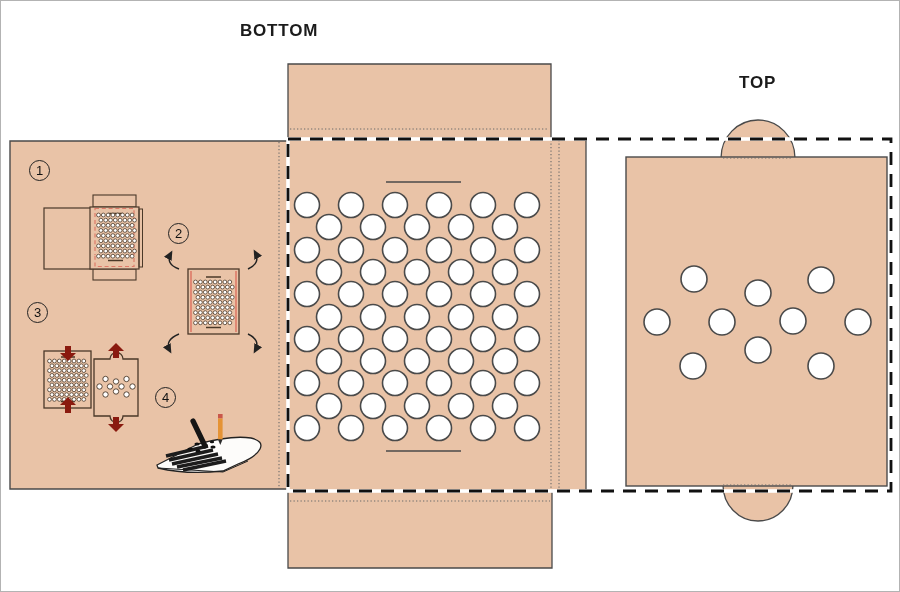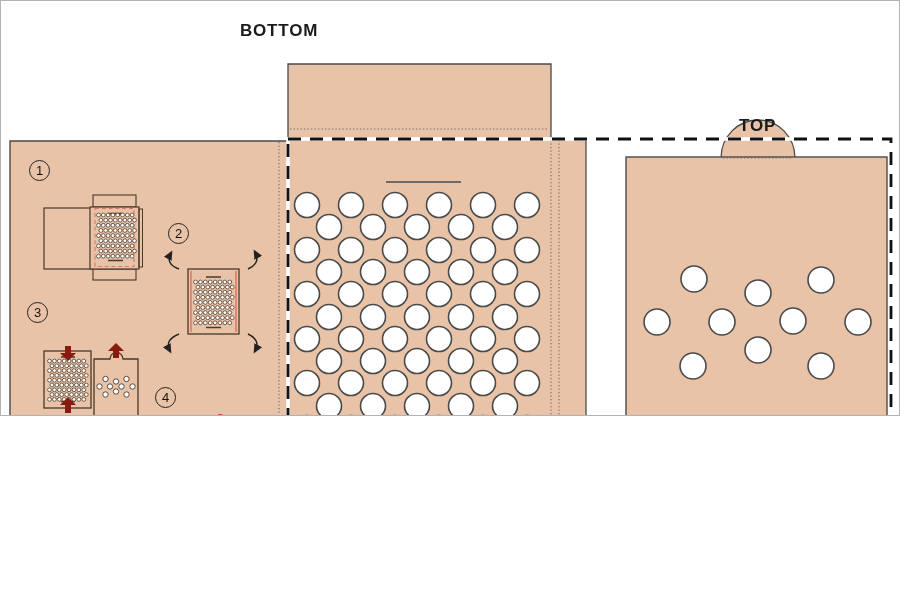--- a/index.html
+++ b/index.html
@@ -1,27 +1,27 @@
 <!DOCTYPE html>
 <html><head>
 <meta charset="utf-8">
 <style>
   html,body{margin:0;padding:0;background:#fff;}
   .stage{
-    position:relative;width:900px;height:416px;background:#ffffff;
+    position:relative;width:900px;height:592px;background:#ffffff;
     border:1px solid #b3b3b3;box-sizing:border-box;overflow:hidden;
     font-family:"Liberation Sans", sans-serif;
   }
   .stage svg{position:absolute;left:0;top:0;}
   .big-label{
     position:absolute;font-size:17px;font-weight:700;letter-spacing:.8px;
     color:#1b1b1b;white-space:nowrap;
   }
   .label-bottom{left:239px;top:20px;}
-  .label-top{left:738px;top:72px;margin-top:43px;}
+  .label-top{left:738px;top:72px;}
   .badge{
     position:absolute;width:19px;height:19px;border:1.6px solid #222;
     border-radius:50%;text-align:center;line-height:19px;font-size:13px;
     color:#111;background:transparent;
   }
   .badge1{left:28px;top:159px;}
   .badge2{left:167px;top:222px;}
   .badge3{left:26px;top:301px;}
   .badge4{left:154px;top:386px;}
 </style>

